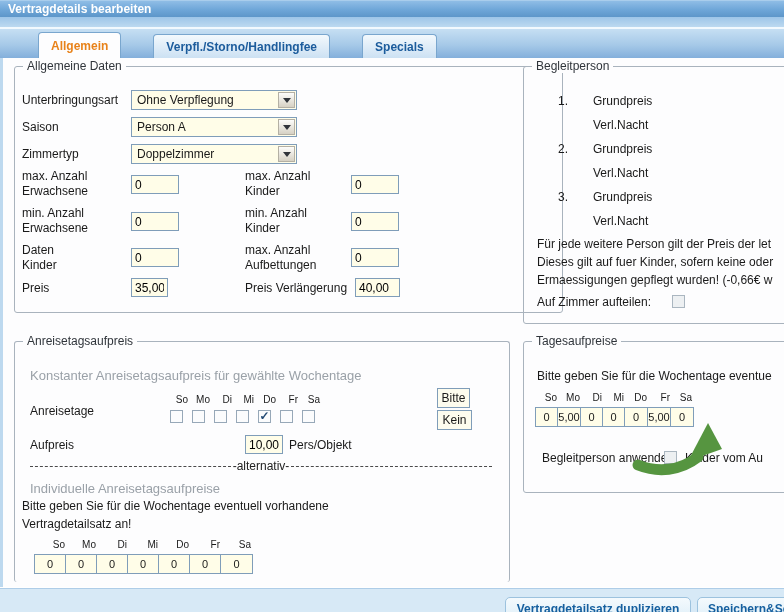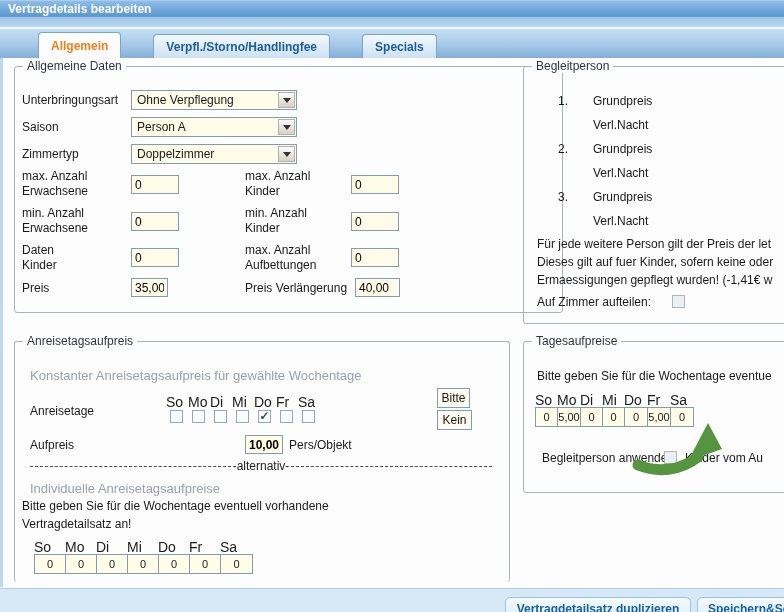--- a/index.html
+++ b/index.html
@@ -44,21 +44,21 @@
     display:flex;align-items:center;justify-content:center;}
   .combo .btn:after{content:"";width:0;height:0;border-left:4px solid transparent;
     border-right:4px solid transparent;border-top:5px solid #30343a;}
   
   .cb{position:absolute;width:13px;height:13px;box-sizing:border-box;
     border:1px solid #97a8b8;background:#fbfcfd;color:#234a73;
     font-size:12px;font-weight:bold;line-height:11px;text-align:center;}
   .cb.dim{background:#edf0f2;border-color:#aab6c0;}
   
   .dayhead{position:absolute;display:flex;}
-  .dayhead span{display:inline-block;text-align:left;font-size:14px;}
+  .dayhead span{display:inline-block;text-align:right;font-size:10px;}
   .dayrow{position:absolute;display:flex;border:1px solid #7f9db9;background:#fffde8;}
   .dayrow .cell{display:inline-block;text-align:center;border-right:1px solid #7f9db9;
     font-size:11px;line-height:18px;height:18px;box-sizing:border-box;}
   .dayrow .cell:last-child{border-right:none;}
   .smallbtn{position:absolute;box-sizing:border-box;border:1px solid #7f9db9;
     background:#fdfcee;text-align:center;font-size:12px;line-height:18px;height:20px;}
   .altline{position:absolute;display:flex;align-items:center;font-size:12px;color:#222;}
   .altline .dash{flex:1;border-top:1px dashed #4a4a4a;height:0;}
   .altline .word{padding:0 2px;white-space:nowrap;}
   
@@ -142,21 +142,21 @@
 <div class="lbl" style="left:593px;top:118px;">Verl.Nacht</div>
 <div class="lbl" style="left:558px;top:142px;">2.</div>
 <div class="lbl" style="left:593px;top:142px;">Grundpreis</div>
 <div class="lbl" style="left:593px;top:166px;">Verl.Nacht</div>
 <div class="lbl" style="left:558px;top:190px;">3.</div>
 <div class="lbl" style="left:593px;top:190px;">Grundpreis</div>
 <div class="lbl" style="left:593px;top:214px;">Verl.Nacht</div>
 
 <div class="lbl" style="left:537px;top:237px;">Für jede weitere Person gilt der Preis der let</div>
 <div class="lbl" style="left:537px;top:255px;">Dieses gilt auf fuer Kinder, sofern keine oder</div>
-<div class="lbl" style="left:537px;top:273px;">Ermaessigungen gepflegt wurden! (-1,41€ w</div>
+<div class="lbl" style="left:537px;top:273px;">Ermaessigungen gepflegt wurden! (-0,66€ w</div>
 
 <div class="lbl" style="left:537px;top:295px;">Auf Zimmer aufteilen:</div>
 <div class="cb dim" style="left:672px;top:295px;"></div>
 
 <div class="abs group" style="left:14px;top:341px;width:496px;height:241px;border-bottom:none;">
   <div class="glabel">Anreisetagsaufpreis</div>
 </div>
 
 <div class="hint" style="left:30px;top:368px;">Konstanter Anreisetagsaufpreis für gewählte Wochentage</div>
 <div class="lbl" style="left:30px;top:404px;">Anreisetage</div>
@@ -175,21 +175,21 @@
 <div class="cb" style="left:214px;top:410px;"></div>
 <div class="cb" style="left:236px;top:410px;"></div>
 <div class="cb" style="left:258px;top:410px;">✓</div>
 <div class="cb" style="left:280px;top:410px;"></div>
 <div class="cb" style="left:302px;top:410px;"></div>
 
 <div class="smallbtn" style="left:437px;top:388px;width:33px;">Bitte</div>
 <div class="smallbtn" style="left:437px;top:410px;width:35px;">Kein</div>
 
 <div class="lbl" style="left:30px;top:438px;">Aufpreis</div>
-<input class="xpin" style="left: 245px; top: 435px; width: 38px; text-align: center; font-weight: bold;" value="10,00">
+<input class="xpin" style="left: 245px; top: 435px; width: 38px; text-align: center;" value="10,00">
 <div class="lbl" style="left:289px;top:438px;">Pers/Objekt</div>
 
 <div class="altline" style="left:30px;top:459px;width:462px;">
   <span class="dash"></span>
   <span class="word">-alternativ-</span>
   <span class="dash"></span>
 </div>
 
 <div class="hint" style="left:30px;top:481px;">Individuelle Anreisetagsaufpreise</div>
 <div class="lbl" style="left:22px;top:499px;">Bitte geben Sie für die Wochentage eventuell vorhandene</div>

